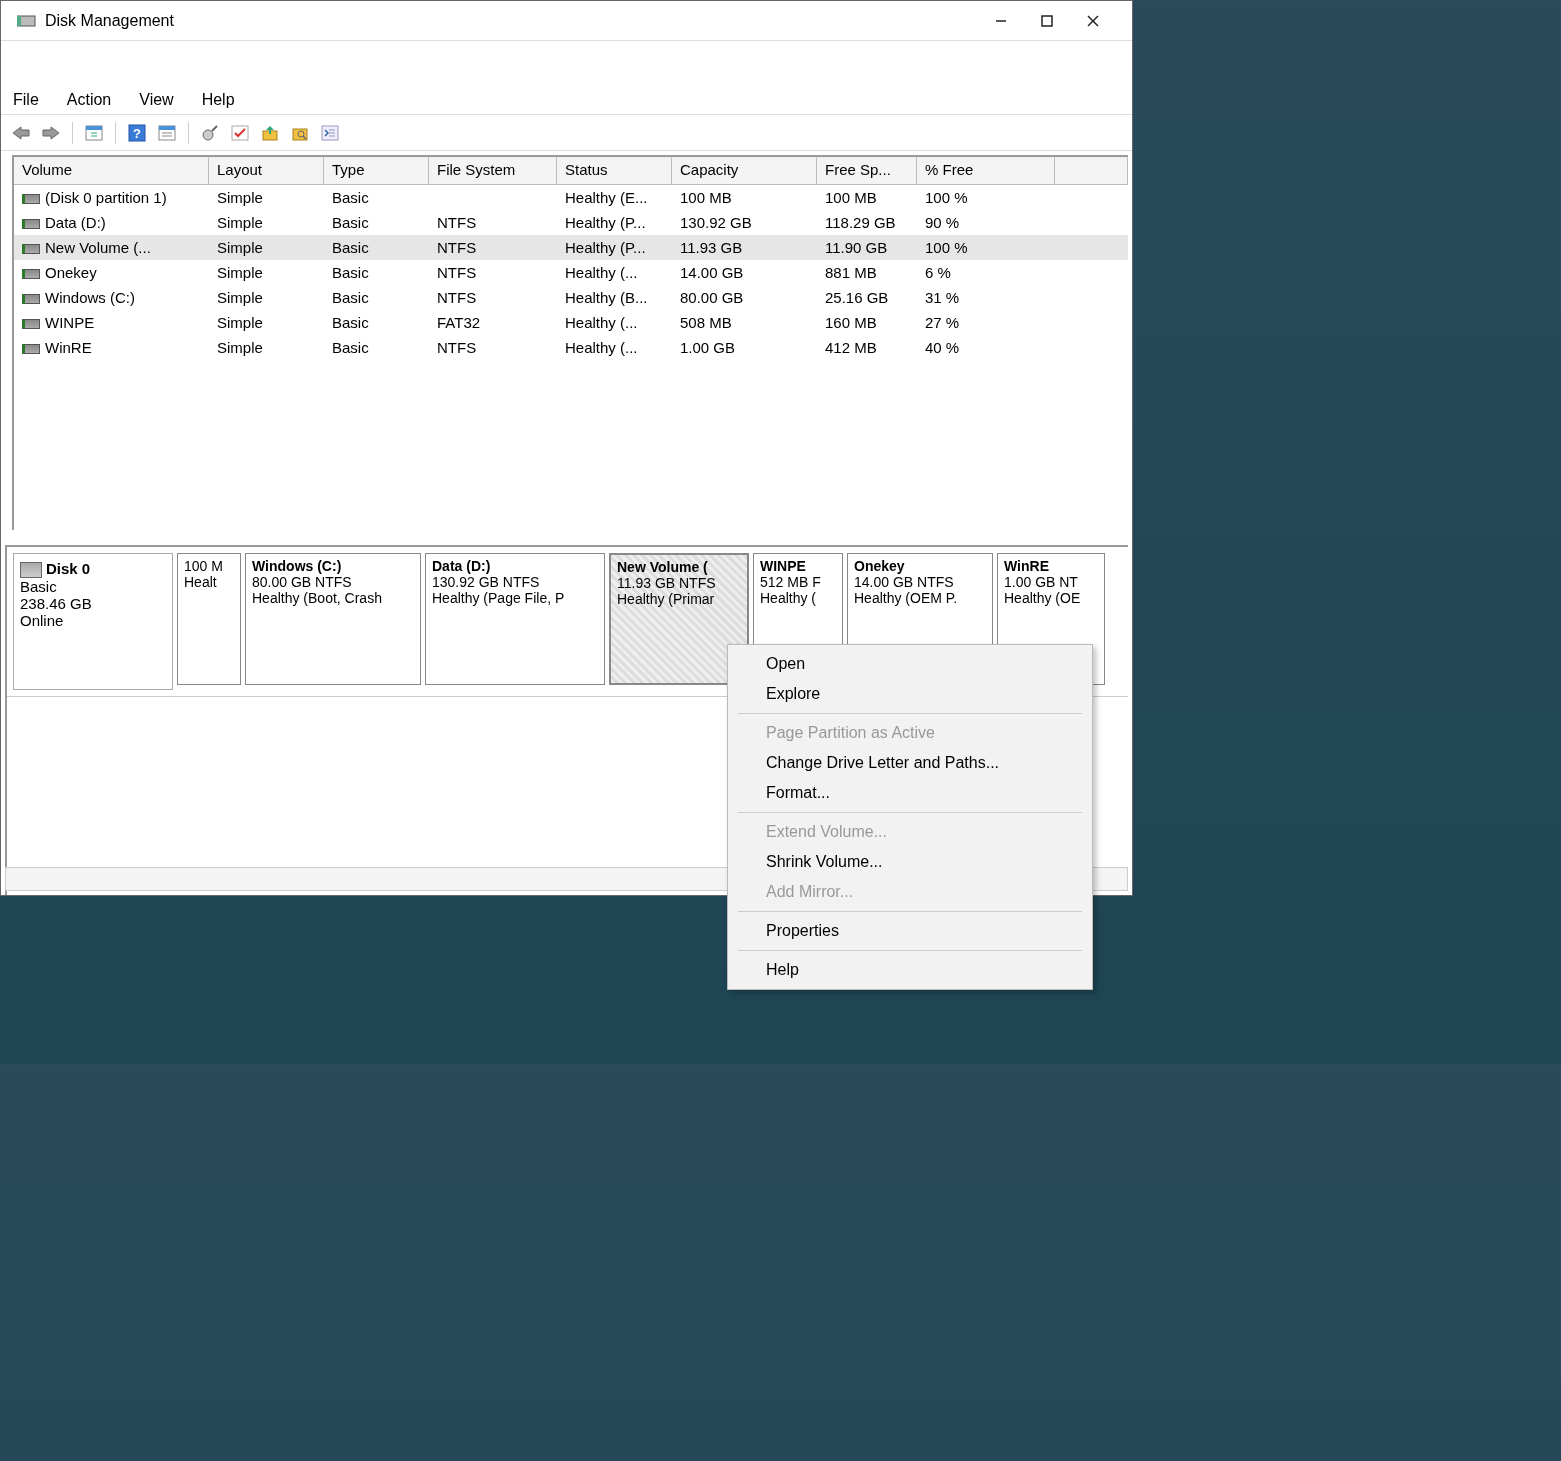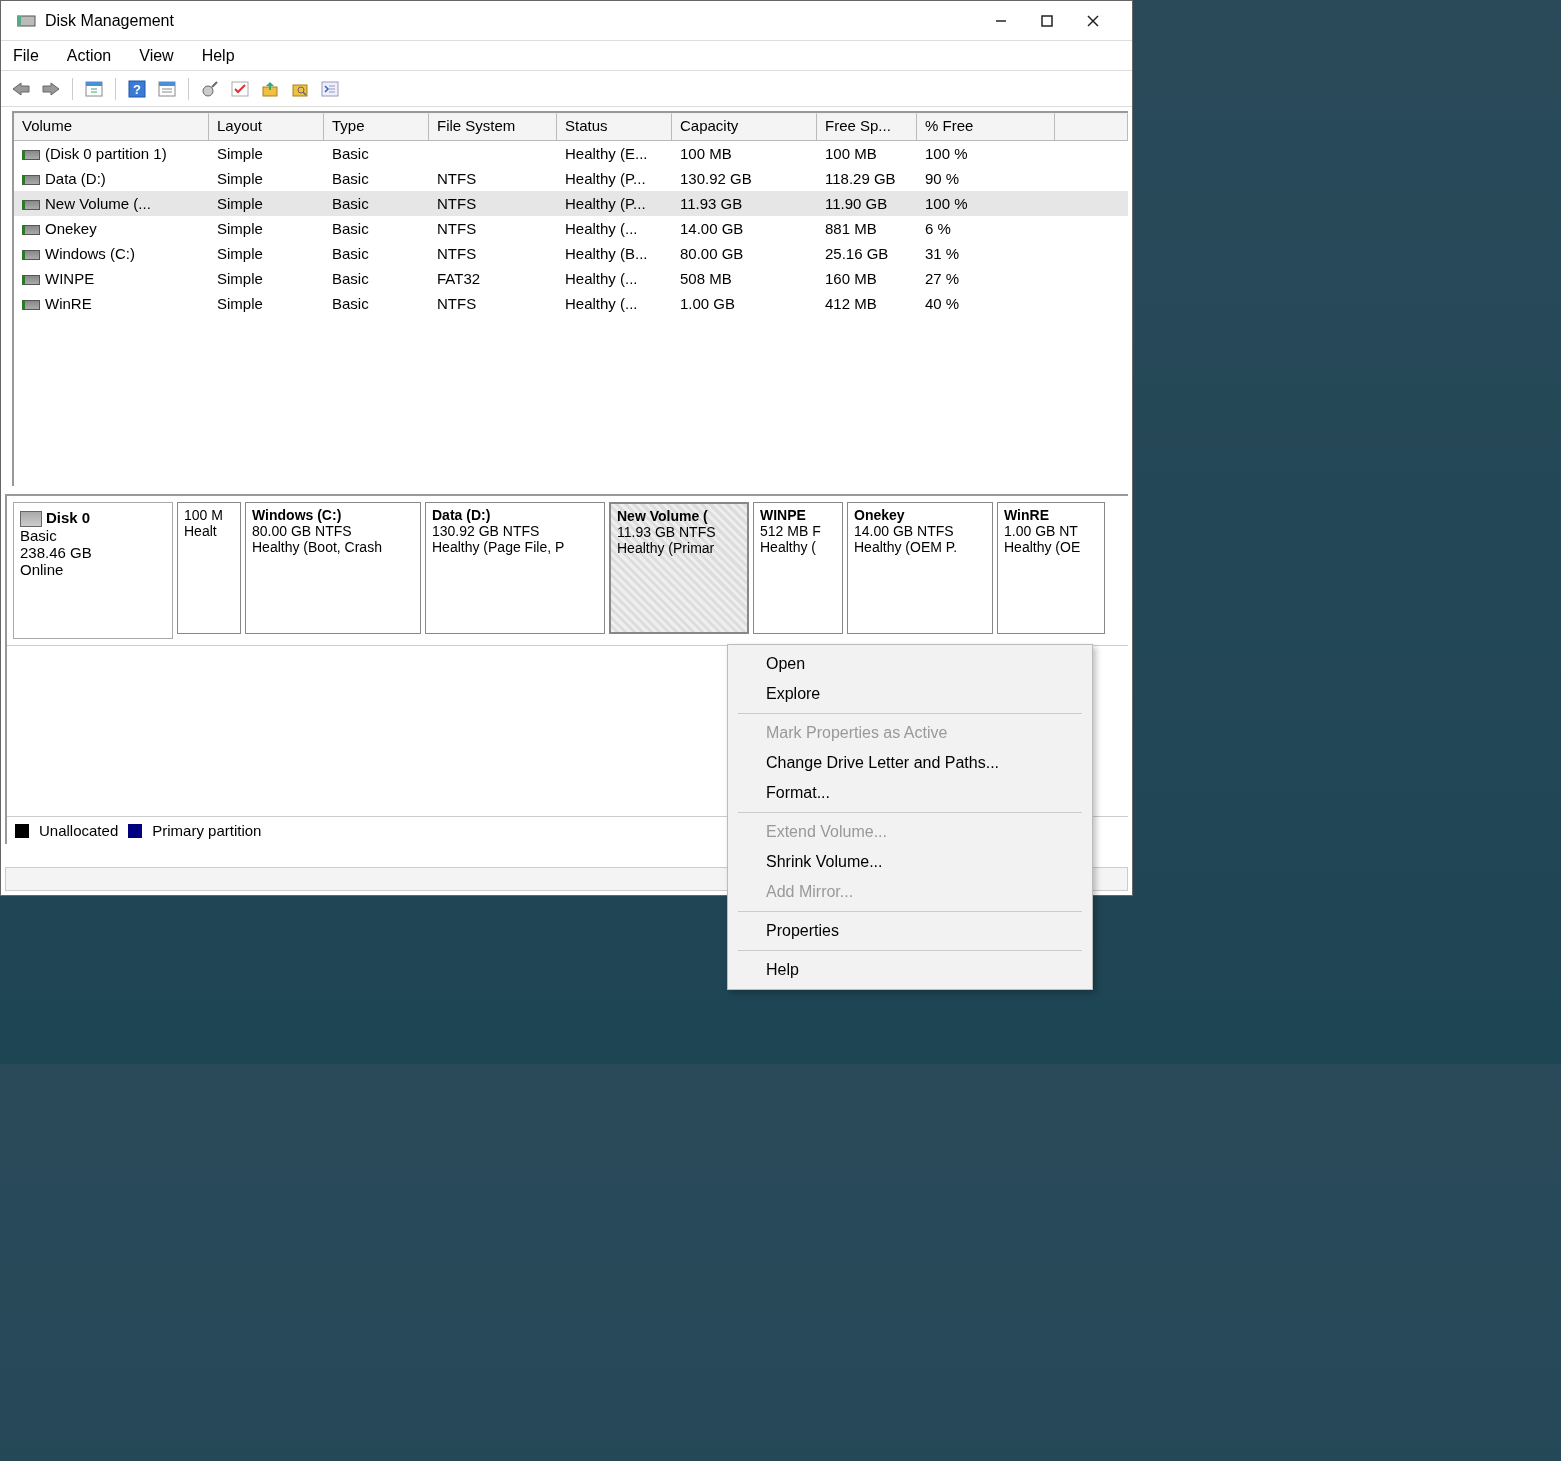--- a/index.html
+++ b/index.html
@@ -39,20 +39,21 @@
   
   .menubar {
     height: 30px;
     display:flex;
     align-items:center;
     padding: 0 10px;
     gap: 24px;
     border-bottom:1px solid #ddd;
     background:#fff;
     font-size:16px;
+    margin-top:44px;
   }
   .menuitem { padding:2px 2px; }
 
   
   .toolbar {
     height: 36px;
     display:flex;
     align-items:center;
     padding: 0 8px;
     gap:6px;
@@ -104,21 +105,21 @@
   .col-cap   {width:145px;}
   .col-free  {width:100px;}
   .col-pct   {width:138px;}
   .vol-icon{ display:inline-block; width:18px; height:10px; background:linear-gradient(#888,#aaa); border:1px solid #555; border-left:3px solid #2a7a2a; margin-right:5px; vertical-align:middle;}
 
   
   .diskmap-container {
     border-top:2px solid #999;
     border-left:2px solid #999;
     background:#fff;
-    margin: 8px 4px;
+    margin: 15px 4px;
     height: 350px;
     position:relative;
   }
   .disk-row {
     display:flex;
     height: 150px;
     border-bottom:1px solid #ccc;
     padding: 6px;
     gap:4px;
   }
@@ -430,21 +431,21 @@
       <span>Primary partition</span>
     </div>
   </div>
 
   <div class="statusbar"></div>
 
   <div class="context-menu" id="context-menu">
       <div class="cm-item">Open</div>
       <div class="cm-item">Explore</div>
       <div class="cm-sep"></div>
-      <div class="cm-item disabled">Mark Properties as Active</div>
+      <div class="cm-item disabled">Page Partition as Active</div>
       <div class="cm-item">Change Drive Letter and Paths...</div>
       <div class="cm-item">Format...</div>
       <div class="cm-sep"></div>
       <div class="cm-item disabled">Extend Volume...</div>
       <div class="cm-item">Shrink Volume...</div>
       <div class="cm-item disabled">Add Mirror...</div>
       <div class="cm-sep"></div>
       <div class="cm-item">Properties</div>
       <div class="cm-sep"></div>
       <div class="cm-item">Help</div>

